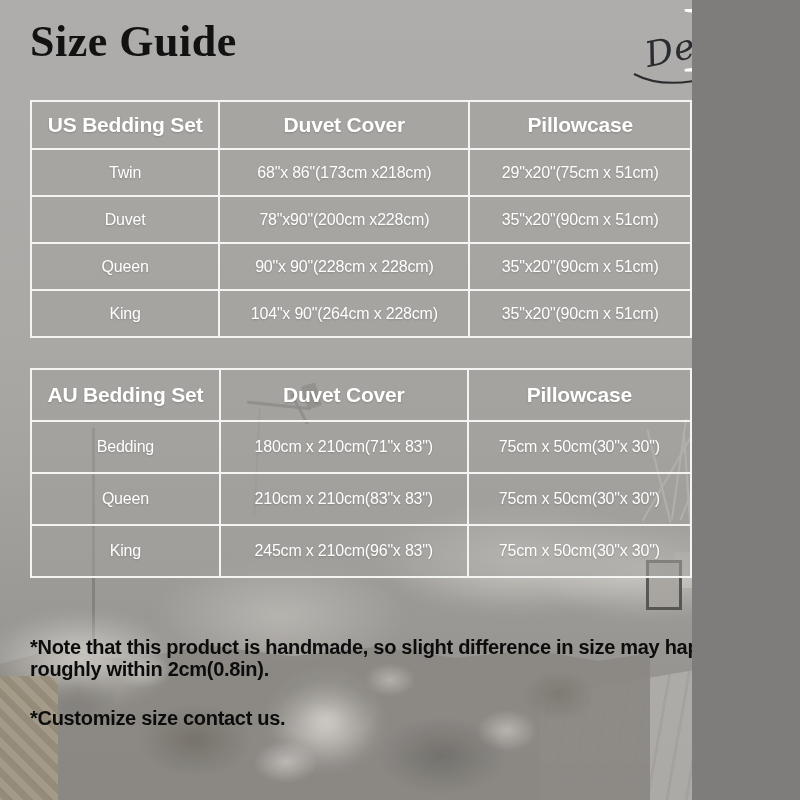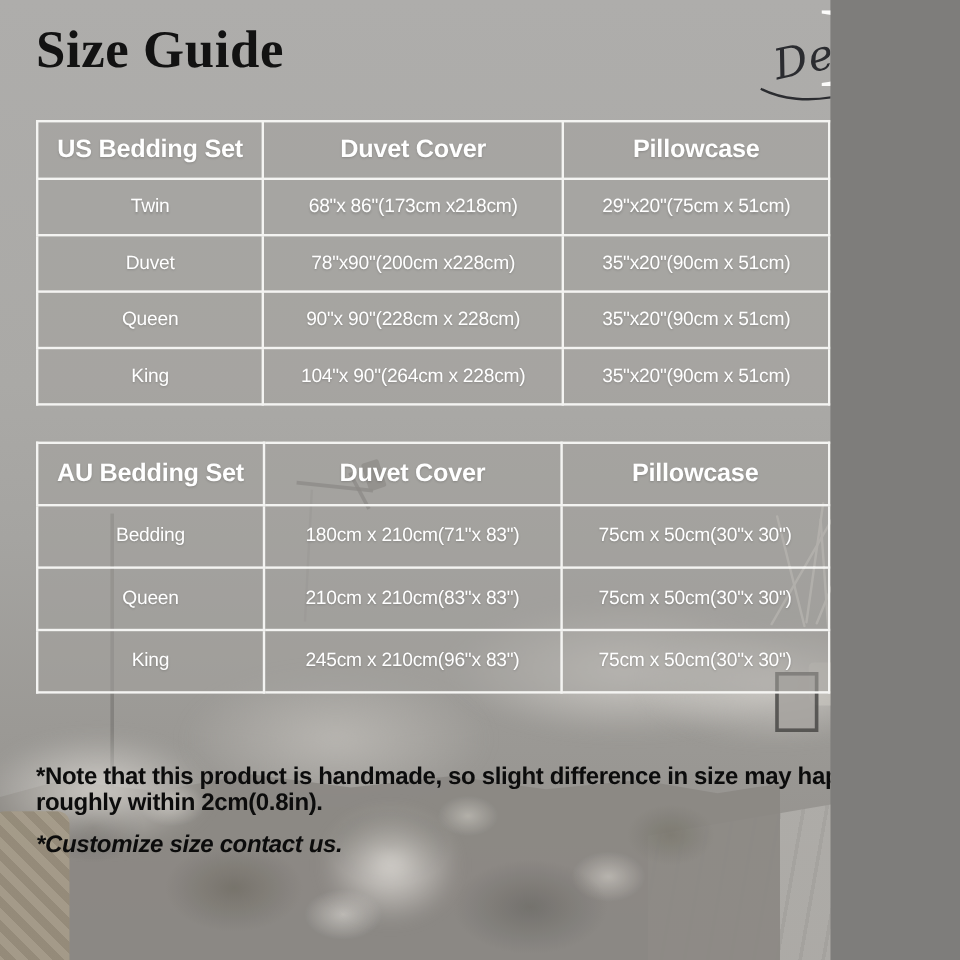--- a/index.html
+++ b/index.html
@@ -76,21 +76,21 @@
     color:#fff;text-align:center;vertical-align:middle;padding:0;
     text-shadow:0 1px 2px rgba(0,0,0,.18);letter-spacing:-.2px;white-space:nowrap;overflow:hidden;}
   .size-table th{font-size:21px;font-weight:700;}
   .size-table td{font-size:16px;font-weight:400;}
   .t1 th{height:46px;} .t1 td{height:45px;}
   .t2 th{height:50px;} .t2 td{height:50px;}
   .col-a{width:204px;} .col-b{width:281px;} .col-c{width:253px;}
 
   
   .notes{position:absolute;left:30px;top:636px;width:748px;color:#0c0c0c;font-weight:700;font-size:20px;line-height:1.1;letter-spacing:-.3px;}
-  .note-2{margin-top:13px;font-style:italic;}
+  .note-2{margin-top:27px;}
 </style>
 </head>
 <body>
 
 <div class="canvas">
 
   <div class="bgel lamp-arm1"></div>
   <div class="bgel lamp-arm2"></div>
   <div class="bgel lamp-head"></div>
   <div class="bgel lamp-cord"></div>

